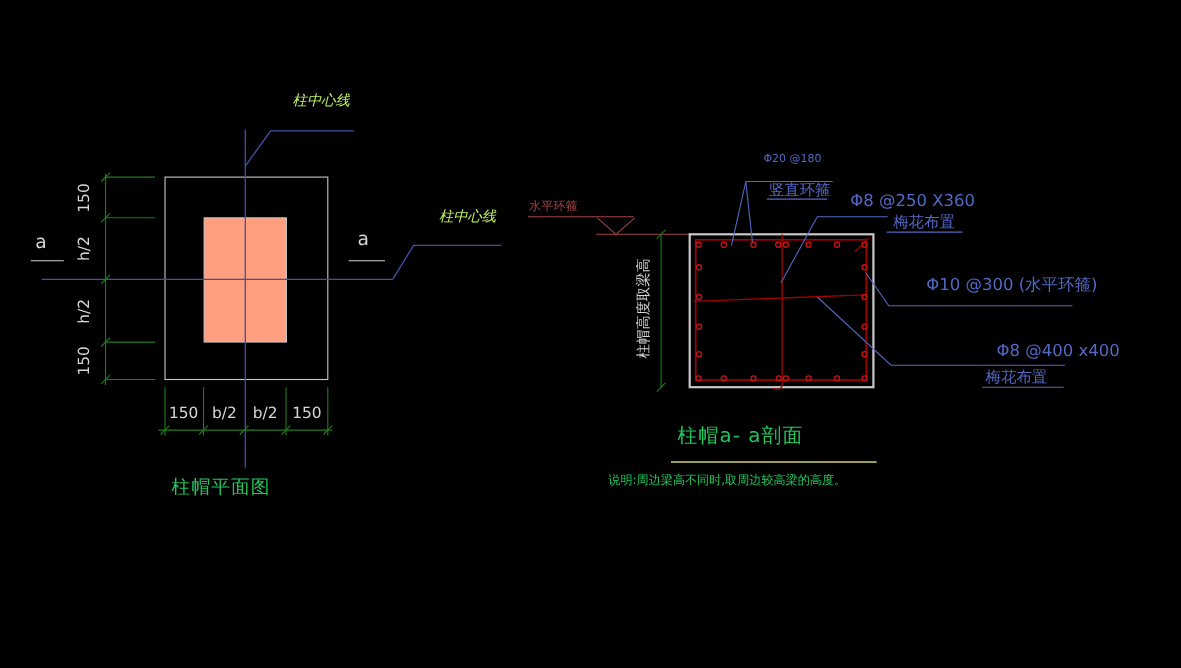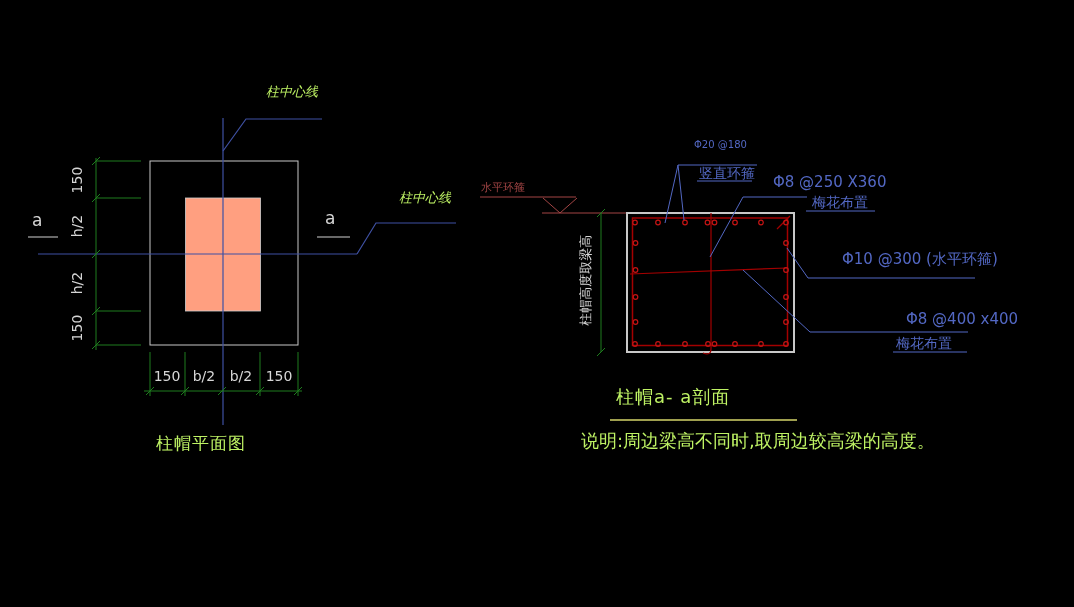--- a/index.html
+++ b/index.html
@@ -5,21 +5,21 @@
   html,body{margin:0;padding:0;background:#000;}
   .canvas{
     position:relative;width:1074px;height:607px;background:#000;overflow:hidden;
     font-family:"DejaVu Sans",sans-serif;
   }
   .canvas svg{position:absolute;left:0;top:0;}
   .txt{position:absolute;white-space:nowrap;line-height:1.1;}
   .blue{color:#5368c4;}
   .cl-blue{color:#bef264;font-style:italic;}
   .gray{color:#d6d6d6;}
-  .yellow{color:#bef264;}
+  .yellow{color:#22c55e;}
   .red{color:#a34545;}
   .rot{transform:rotate(-90deg);transform-origin:center center;text-align:center;}
   .dimv{width:56px;height:16px;font-size:14px;}
   .dimh{width:38px;text-align:center;font-size:14px;}
 </style>
 </head>
 <body>
 
 <div class="canvas">
 
@@ -155,15 +155,15 @@
 
   <div class="txt blue" style="left:773px;top:174px;font-size:15px;">Φ8 @250 X360</div>
   <div class="txt blue" style="left:812px;top:195px;font-size:14px;">梅花布置</div>
 
   <div class="txt blue" style="left:842px;top:251px;font-size:15px;">Φ10 @300 (水平环箍)</div>
 
   <div class="txt blue" style="left:866px;top:311px;font-size:15px;margin-left:40px;">Φ8 @400 x400</div>
   <div class="txt blue" style="left:896px;top:336px;font-size:14px;">梅花布置</div>
 
   <div class="txt yellow" style="left:616px;top:387px;font-size:18px;letter-spacing:1px;">柱帽a- a剖面</div>
-  <div class="txt yellow" style="left:553px;top:431px;font-size:18px;margin-left:28px;">说明:周边梁高不同时,取周边较高梁的高度。</div>
+  <div class="txt yellow" style="left:553px;top:431px;font-size:11px;">说明:周边梁高不同时,取周边较高梁的高度。</div>
 
 </div>
 
 </body></html>

